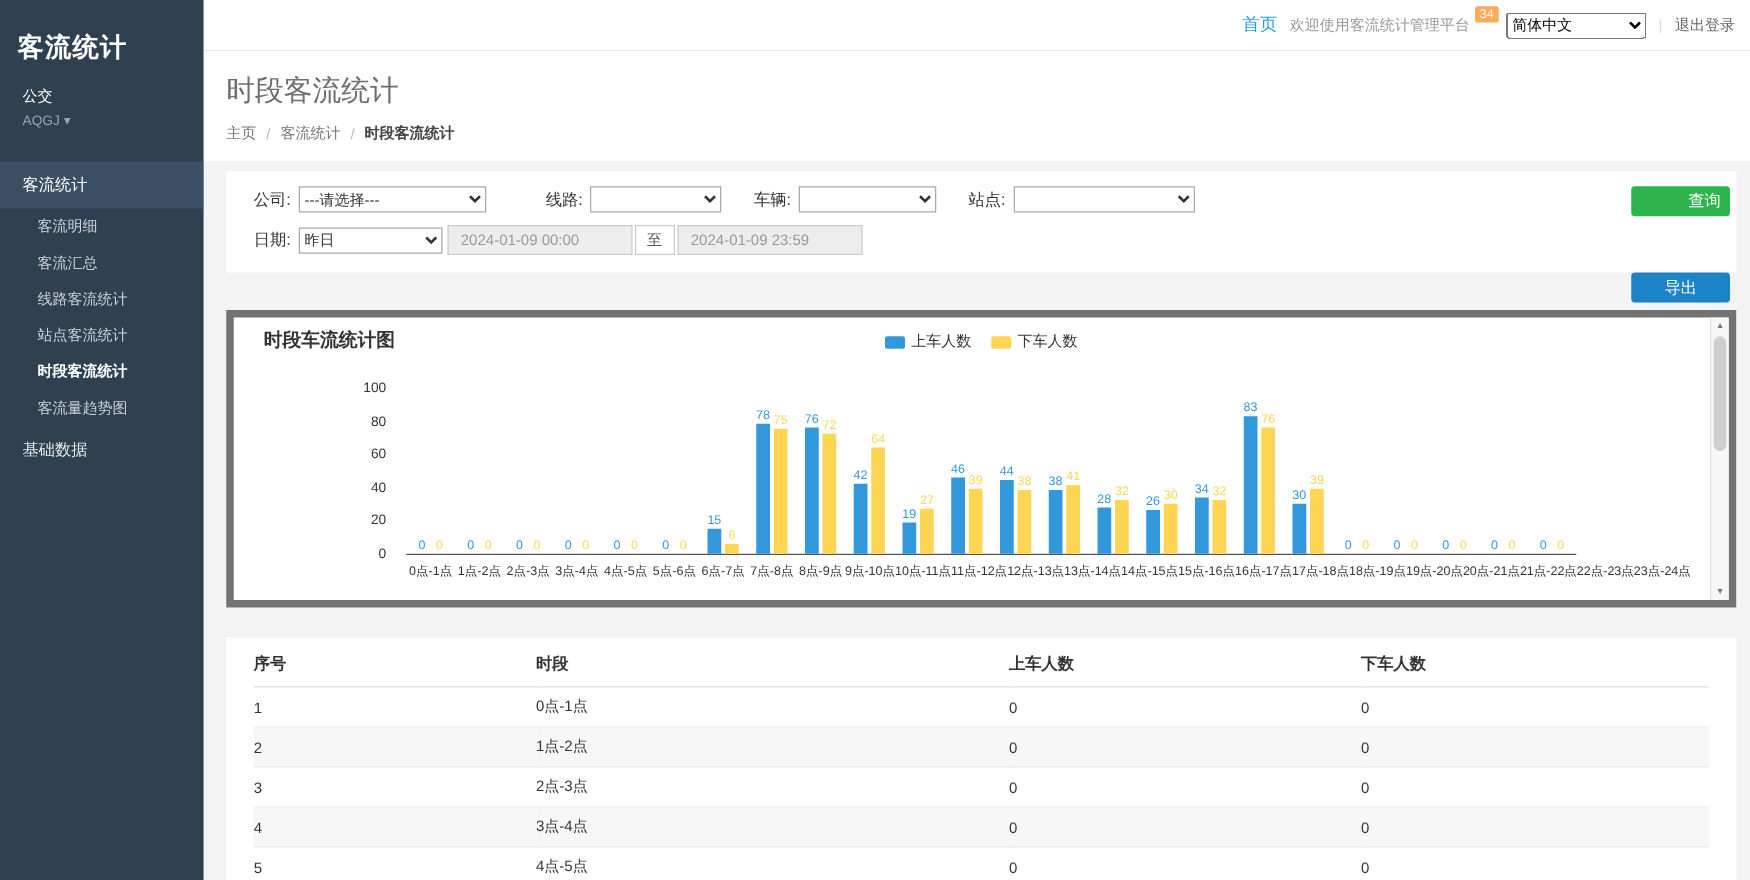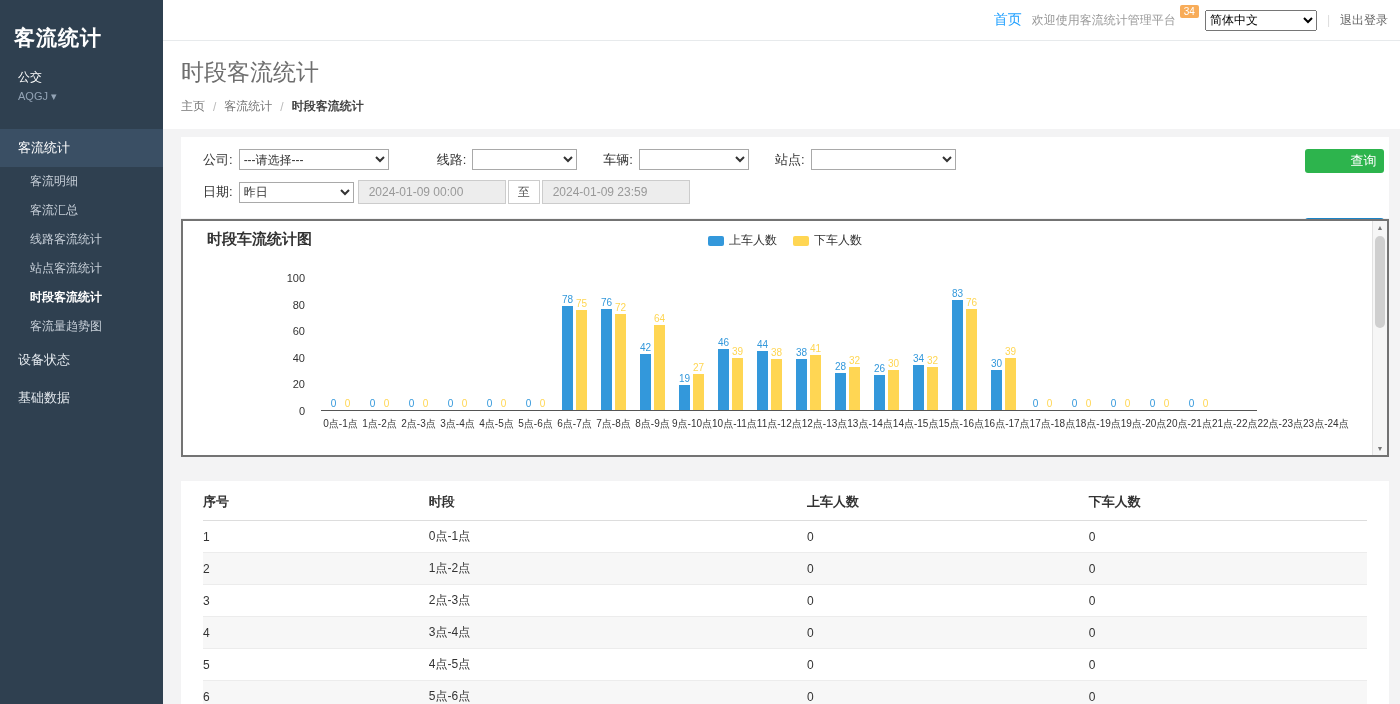--- a/index.html
+++ b/index.html
@@ -50,21 +50,21 @@
   .sel-vehicle { width:110px; margin-right:26px; }
   .sel-station { width:145px; }
   .sel-date { width:115px; height:24px; margin-right:4px; }
   .date-input { width:148px; height:24px; border:1px solid #ccc; background:#ededed; color:#999; font-size:12px; padding:0 10px; }
   .to-box { height:24px; line-height:22px; border:1px solid #ccc; padding:0 9px; font-size:12px; color:#555; margin:0 2px; background:#fff; }
   .btn { position:absolute; right:5px; width:79px; height:24px; border:none; border-radius:3px; color:#fff; font-size:13px; cursor:pointer; }
   .btn-query { top:12px;padding-left:38px; }
   .btn-export { top:44px;margin-top:37px; }
 
   
-  .chart-card { margin-top:1px; background:#fff; border:2px solid #737373; height:238px; position:relative; overflow:hidden; }
+  .chart-card { margin-top:30px; background:#fff; border:6px solid #737373; height:238px; position:relative; overflow:hidden; }
   .chart-title { position:absolute; top:9px; left:24px; font-size:15px; font-weight:bold; color:#333; }
   .chart-legend { position:absolute; top:11px; left:50%; transform:translateX(-50%); display:flex; gap:16px; align-items:center; }
   .legend-item { display:flex; align-items:center; gap:5px; font-size:12px; color:#333; cursor:pointer; }
   .legend-marker { width:16px; height:10px; border-radius:2px; display:inline-block; }
   .y-axis { position:absolute; left:88px; top:57px; width:42px; height:133px; }
   .y-tick { position:absolute; right:8px; font-size:11px; color:#333; transform:translateY(50%); line-height:1; }
   .plot { position:absolute; left:138px; top:57px; width:936px; height:133px; border-bottom:1px solid #555; display:flex; }
   .bar-group { flex:0 0 39px; display:flex; align-items:flex-end; justify-content:center; gap:3px; height:100%; }
   .bar-wrap { display:flex; flex-direction:column; align-items:center; justify-content:flex-end; height:100%; }
   .bar-val { font-size:10px; margin-bottom:1px; line-height:1.1; }
@@ -100,21 +100,20 @@
       </div>
     </div>
     <div class="menu">
         <div class="menu-item section active">客流统计</div>
         <div class="menu-item sub">客流明细</div>
         <div class="menu-item sub">客流汇总</div>
         <div class="menu-item sub">线路客流统计</div>
         <div class="menu-item sub">站点客流统计</div>
         <div class="menu-item sub active">时段客流统计</div>
         <div class="menu-item sub">客流量趋势图</div>
-        <div class="menu-item section">设备状态</div>
         <div class="menu-item section">基础数据</div>
       </div>
   </div>
 
   <div class="main">
 
     <div class="topbar">
       <span class="home-link" style="color: rgb(30, 159, 255); margin-left: 48px;">首页</span>
       <span class="welcome">欢迎使用客流统计管理平台</span>
       <span class="badge" style="background: rgb(248, 172, 89);">34</span>
@@ -240,20 +239,30 @@
                 <div class="bar-val" style="color: rgb(51, 152, 219);">0</div>
                 <div class="bar" style="height: 0px; background: rgb(51, 152, 219);"></div>
               </div>
               <div class="bar-wrap">
                 <div class="bar-val" style="color: rgb(255, 214, 83);">0</div>
                 <div class="bar" style="height: 0px; background: rgb(255, 214, 83);"></div>
               </div>
             </div>
             <div class="bar-group">
               <div class="bar-wrap">
+                <div class="bar-val" style="color: rgb(51, 152, 219);">15</div>
+                <div class="bar" style="height: 20px; background: rgb(51, 152, 219);"></div>
+              </div>
+              <div class="bar-wrap">
+                <div class="bar-val" style="color: rgb(255, 214, 83);">6</div>
+                <div class="bar" style="height: 8px; background: rgb(255, 214, 83);"></div>
+              </div>
+            </div>
+            <div class="bar-group">
+              <div class="bar-wrap">
                 <div class="bar-val" style="color: rgb(51, 152, 219);">78</div>
                 <div class="bar" style="height: 104px; background: rgb(51, 152, 219);"></div>
               </div>
               <div class="bar-wrap">
                 <div class="bar-val" style="color: rgb(255, 214, 83);">75</div>
                 <div class="bar" style="height: 100px; background: rgb(255, 214, 83);"></div>
               </div>
             </div>
             <div class="bar-group">
               <div class="bar-wrap">

